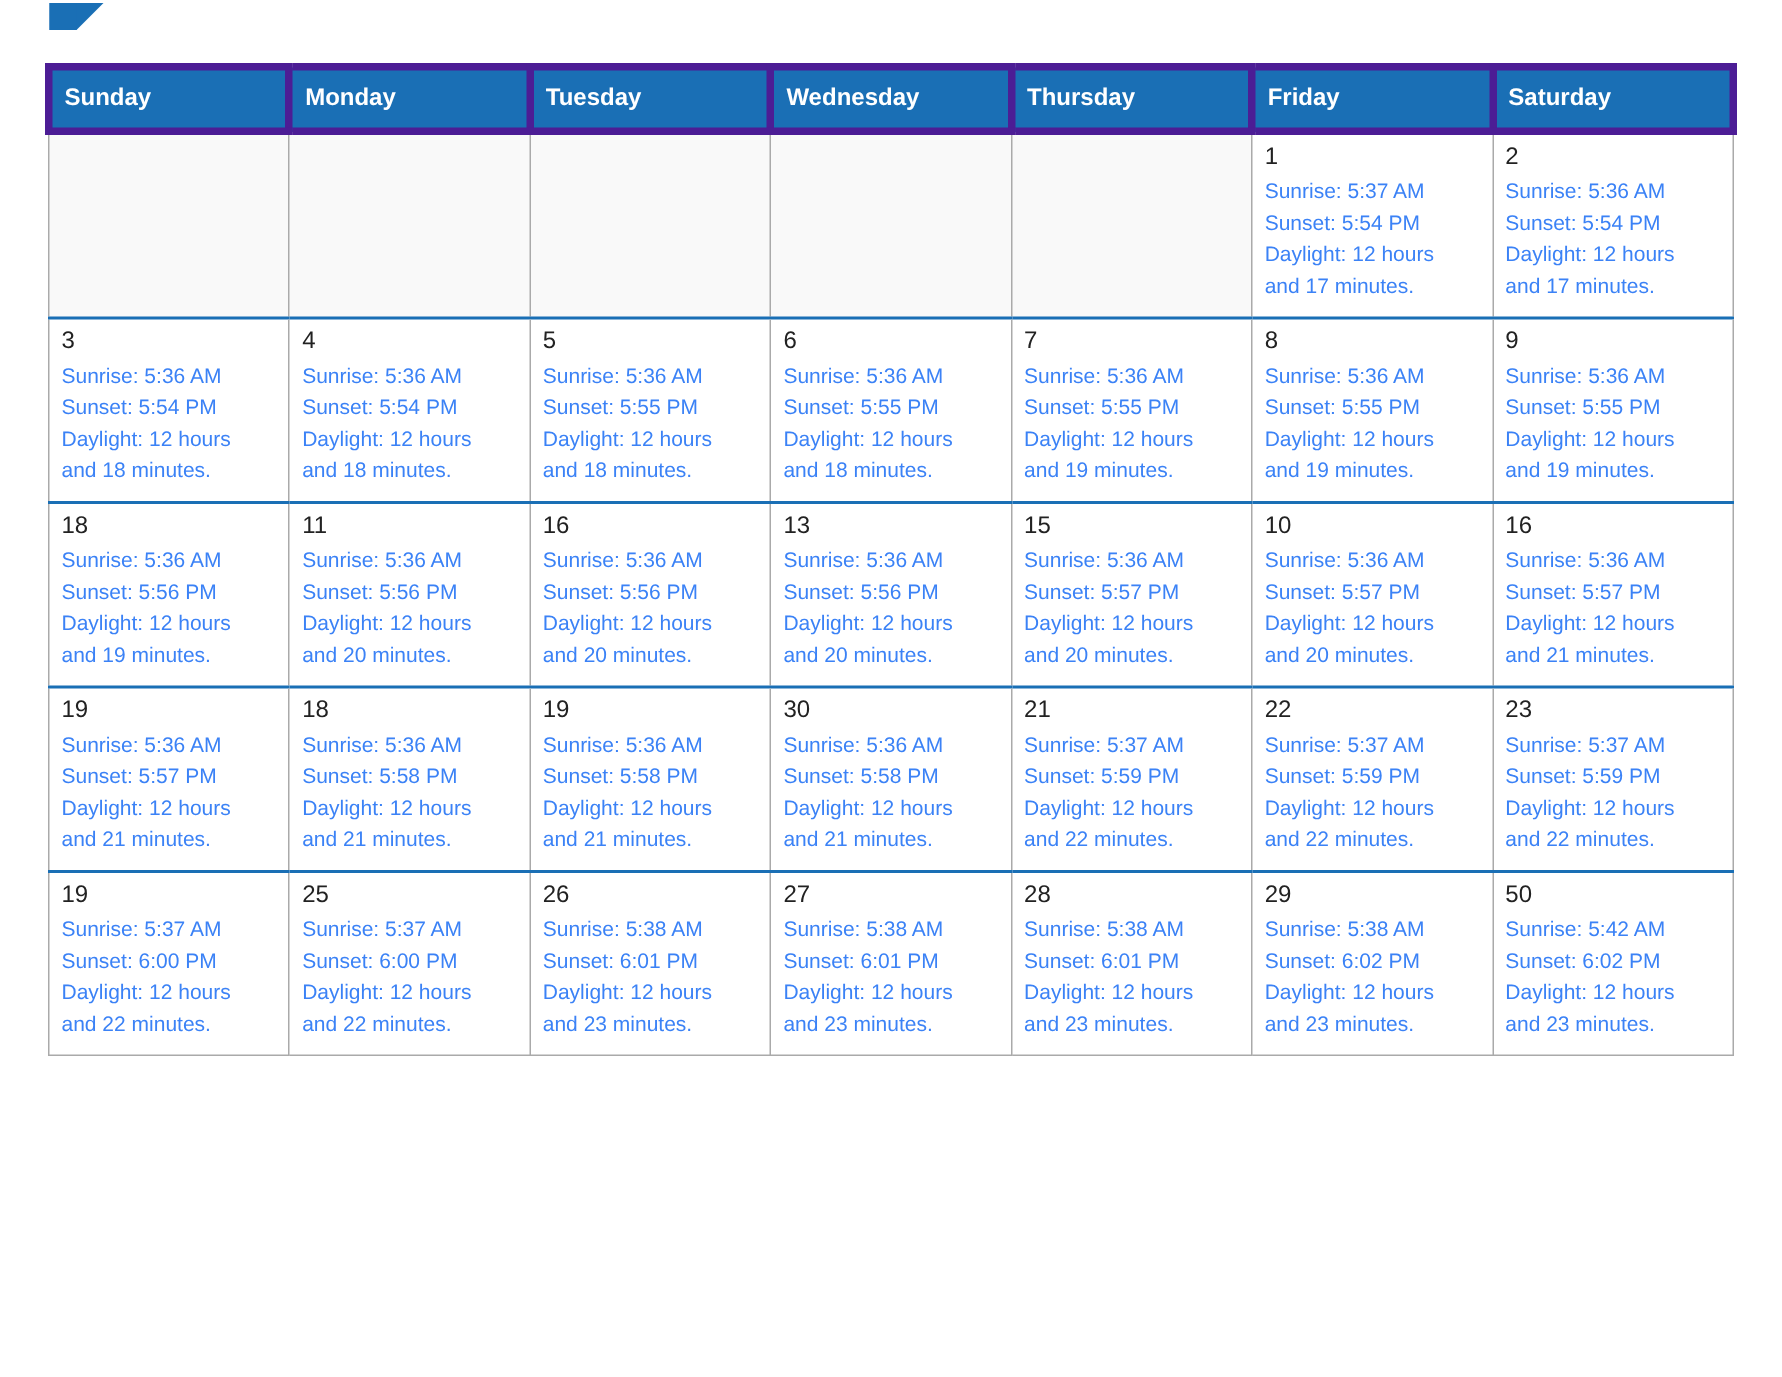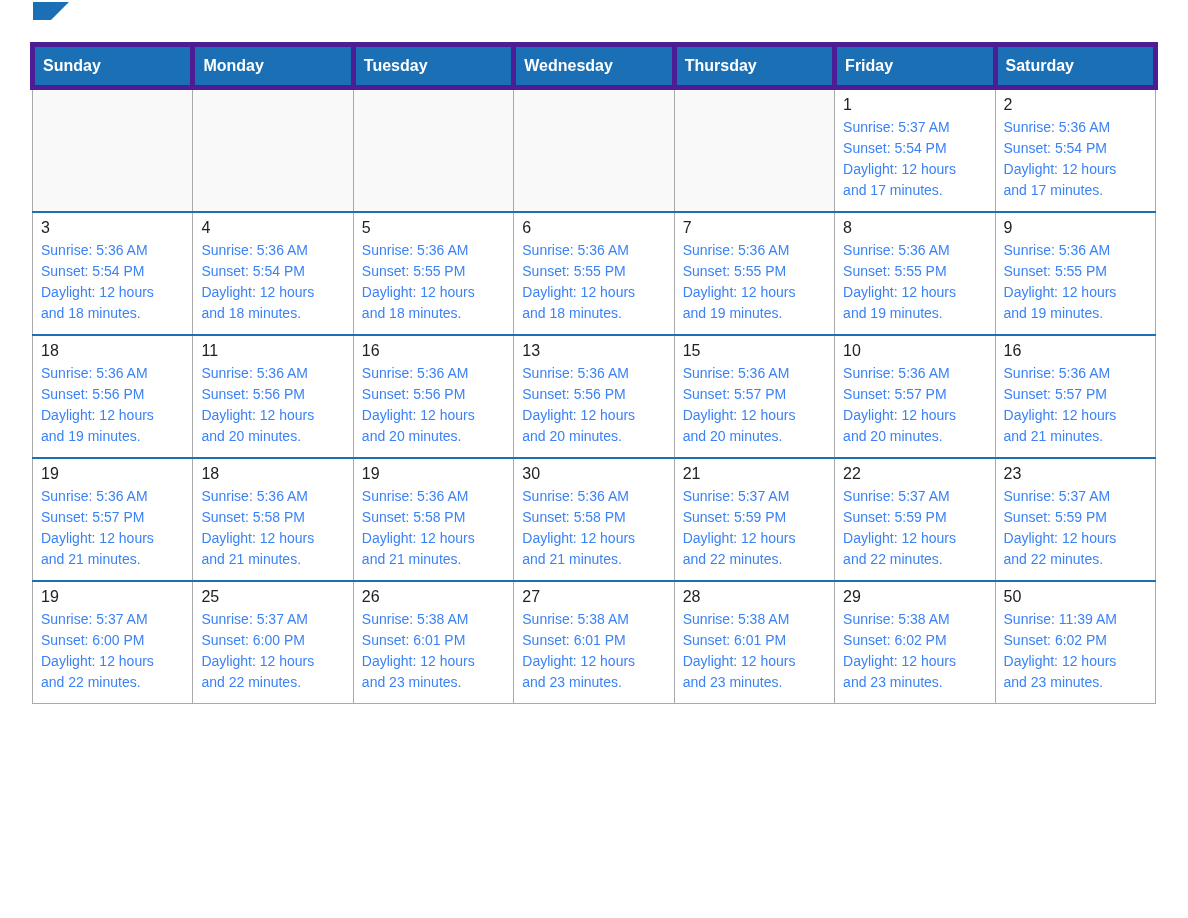--- a/index.html
+++ b/index.html
@@ -353,20 +353,20 @@
         </td>
         <td>
           <span class="day-num">29</span>
           <div class="day-info" style="white-space: pre-line;">Sunrise: 5:38 AM
 Sunset: 6:02 PM
 Daylight: 12 hours
 and 23 minutes.</div>
         </td>
         <td>
           <span class="day-num">50</span>
-          <div class="day-info" style="white-space: pre-line;">Sunrise: 11:39 AM
+          <div class="day-info" style="white-space: pre-line;">Sunrise: 5:42 AM
 Sunset: 6:02 PM
 Daylight: 12 hours
 and 23 minutes.</div>
         </td>
       </tr>
     </tbody>
 </table>
 
 </body></html>

